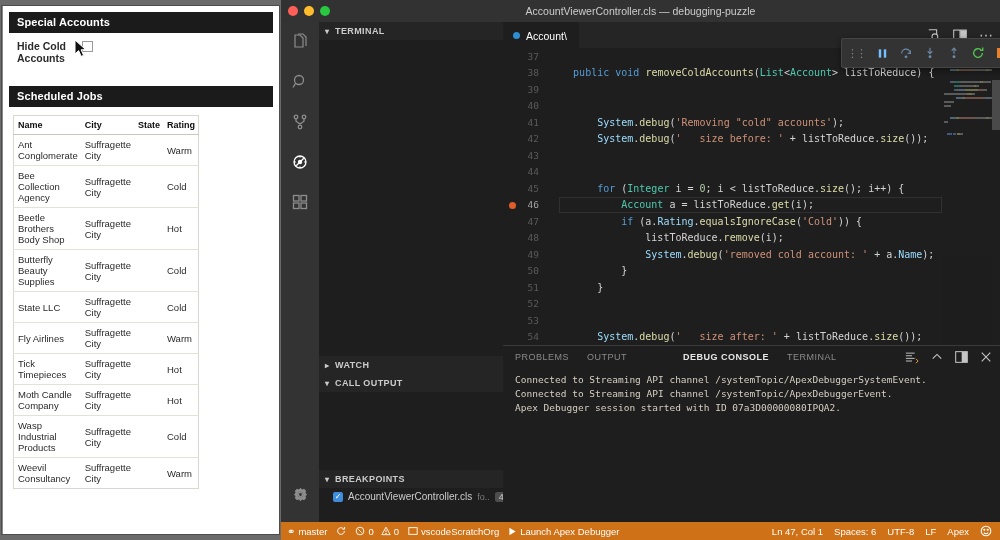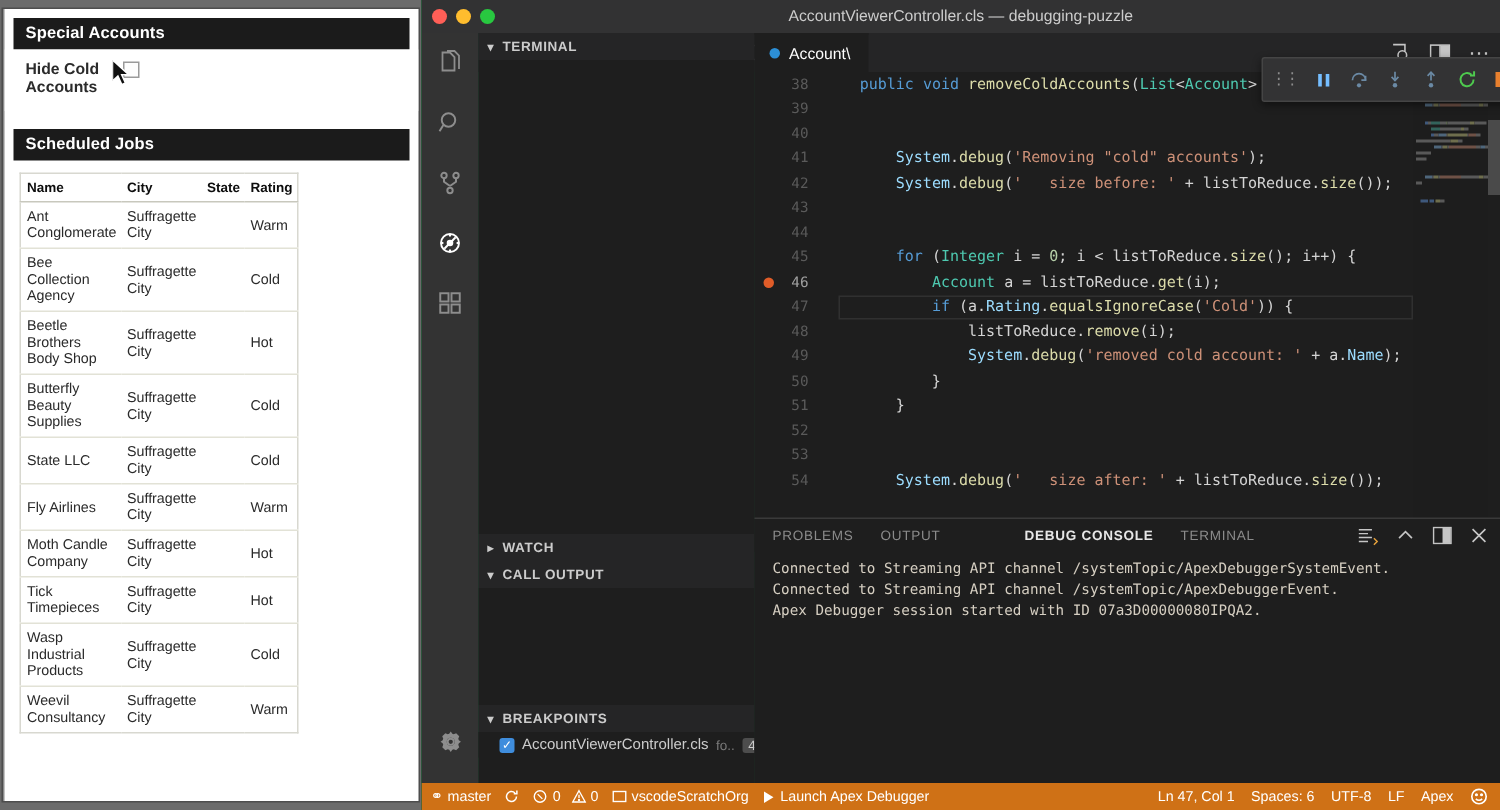--- a/index.html
+++ b/index.html
@@ -339,27 +339,27 @@
                 <td class="col-state"></td>
                 <td class="col-rating">Cold</td>
               </tr>
               <tr>
                 <td class="col-name">Fly Airlines</td>
                 <td class="col-city">Suffragette City</td>
                 <td class="col-state"></td>
                 <td class="col-rating">Warm</td>
               </tr>
               <tr>
+                <td class="col-name">Tick Timepieces</td>
+                <td class="col-city">Suffragette City</td>
+                <td class="col-state"></td>
+                <td class="col-rating">Hot</td>
+              </tr>
+              <tr>
                 <td class="col-name">Moth Candle Company</td>
-                <td class="col-city">Suffragette City</td>
-                <td class="col-state"></td>
-                <td class="col-rating">Hot</td>
-              </tr>
-              <tr>
-                <td class="col-name">Tick Timepieces</td>
                 <td class="col-city">Suffragette City</td>
                 <td class="col-state"></td>
                 <td class="col-rating">Hot</td>
               </tr>
               <tr>
                 <td class="col-name">Wasp Industrial Products</td>
                 <td class="col-city">Suffragette City</td>
                 <td class="col-state"></td>
                 <td class="col-rating">Cold</td>
               </tr>
@@ -564,20 +564,21 @@
           </span>
           <span class="dt-btn">
             <svg width="12" height="12" viewBox="0 0 12 12">
                 <rect x="1" y="1" width="10" height="10" fill="#e8802e"></rect>
               </svg>
           </span>
         </div>
 
         <div id="code-area">
           <div id="code-scroll">
+              <div class="code-line"><span class="gutter">37</span><span class="code-text"></span></div>
               <div class="code-line"><span class="gutter">38</span><span class="code-text"><span class="pln">    </span><span class="kw">public</span><span class="pln"> </span><span class="kw">void</span><span class="pln"> </span><span class="fn">removeColdAccounts</span><span class="pln">(</span><span class="typ">List</span><span class="pln">&lt;</span><span class="typ">Account</span><span class="pln">&gt; </span><span class="pln">listToReduce</span><span class="pln">) {</span></span></div>
               <div class="code-line"><span class="gutter">39</span><span class="code-text"></span></div>
               <div class="code-line"><span class="gutter">40</span><span class="code-text"></span></div>
               <div class="code-line"><span class="gutter">41</span><span class="code-text"><span class="pln">        </span><span class="cls2">System</span><span class="pln">.</span><span class="fn">debug</span><span class="pln">(</span><span class="str">'Removing "cold" accounts'</span><span class="pln">);</span></span></div>
               <div class="code-line"><span class="gutter">42</span><span class="code-text"><span class="pln">        </span><span class="cls2">System</span><span class="pln">.</span><span class="fn">debug</span><span class="pln">(</span><span class="str">'   size before: '</span><span class="pln"> + listToReduce.</span><span class="fn">size</span><span class="pln">());</span></span></div>
               <div class="code-line"><span class="gutter">43</span><span class="code-text"></span></div>
               <div class="code-line"><span class="gutter">44</span><span class="code-text"></span></div>
               <div class="code-line"><span class="gutter">45</span><span class="code-text"><span class="pln">        </span><span class="kw">for</span><span class="pln"> (</span><span class="typ">Integer</span><span class="pln"> i = </span><span class="num">0</span><span class="pln">; i &lt; listToReduce.</span><span class="fn">size</span><span class="pln">(); i++) {</span></span></div>
               <div class="code-line current"><span class="bpdot"></span><span class="gutter">46</span><span class="code-text"><span class="pln">            </span><span class="typ">Account</span><span class="pln"> a = listToReduce.</span><span class="fn">get</span><span class="pln">(i);</span></span></div>
               <div class="code-line"><span class="gutter">47</span><span class="code-text"><span class="pln">            </span><span class="kw">if</span><span class="pln"> (a.</span><span class="cls2">Rating</span><span class="pln">.</span><span class="fn">equalsIgnoreCase</span><span class="pln">(</span><span class="str">'Cold'</span><span class="pln">)) {</span></span></div>

